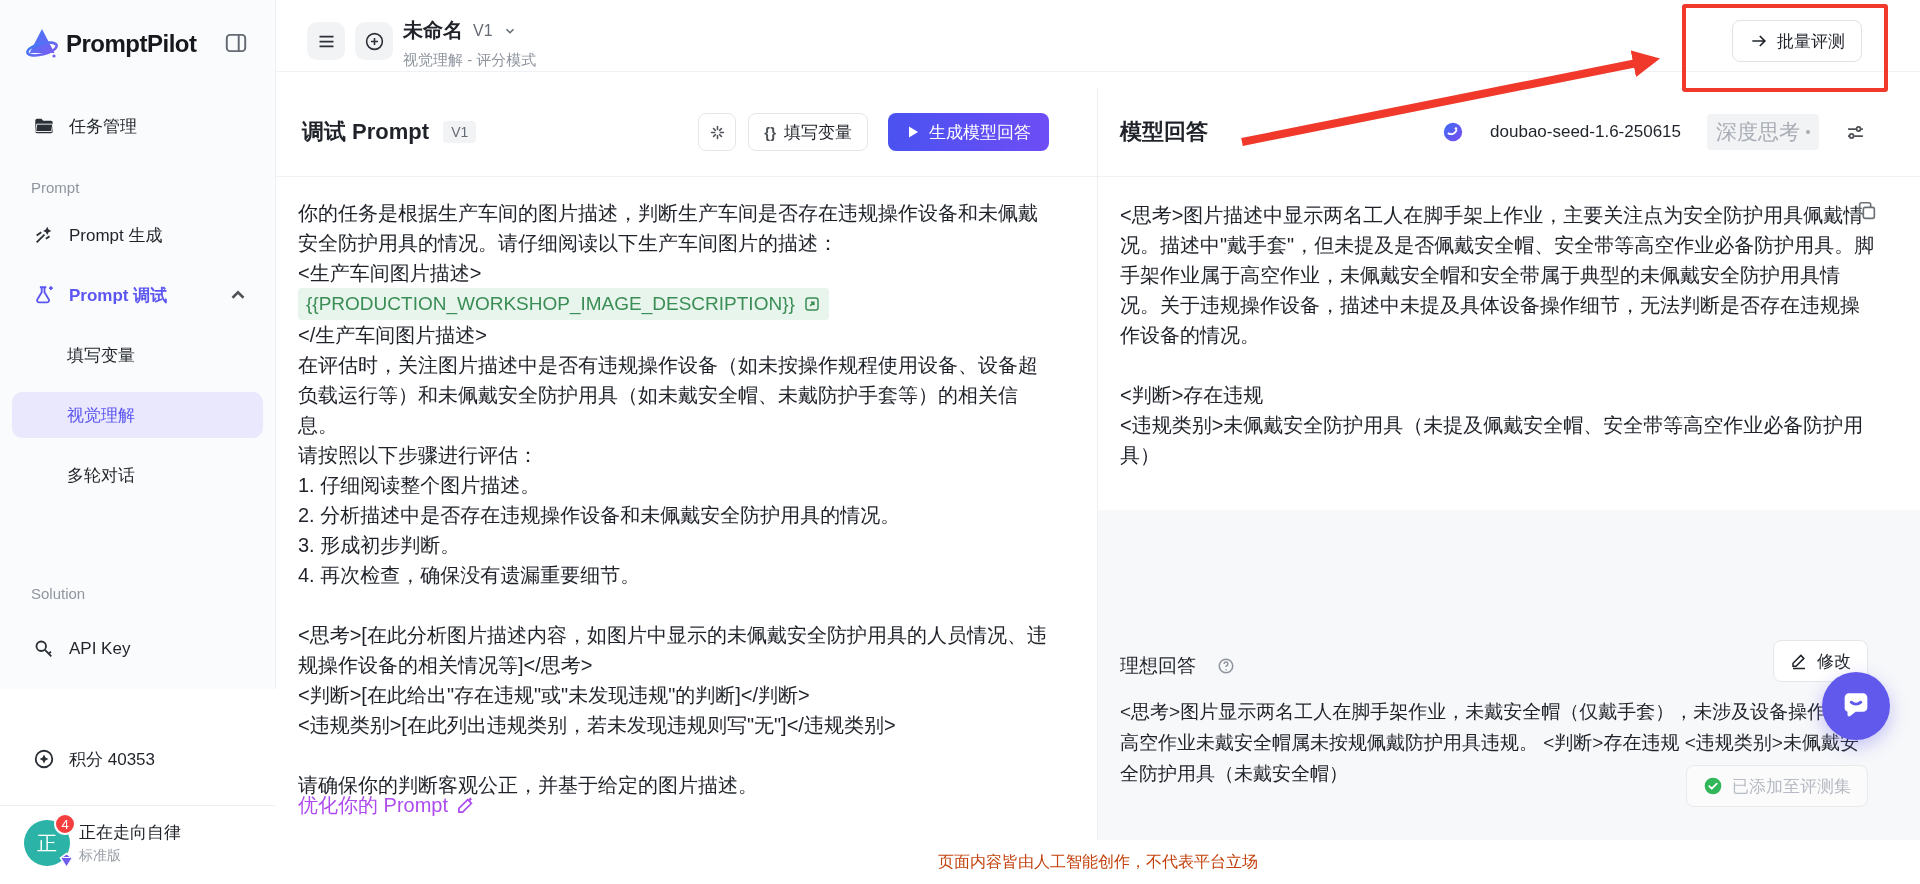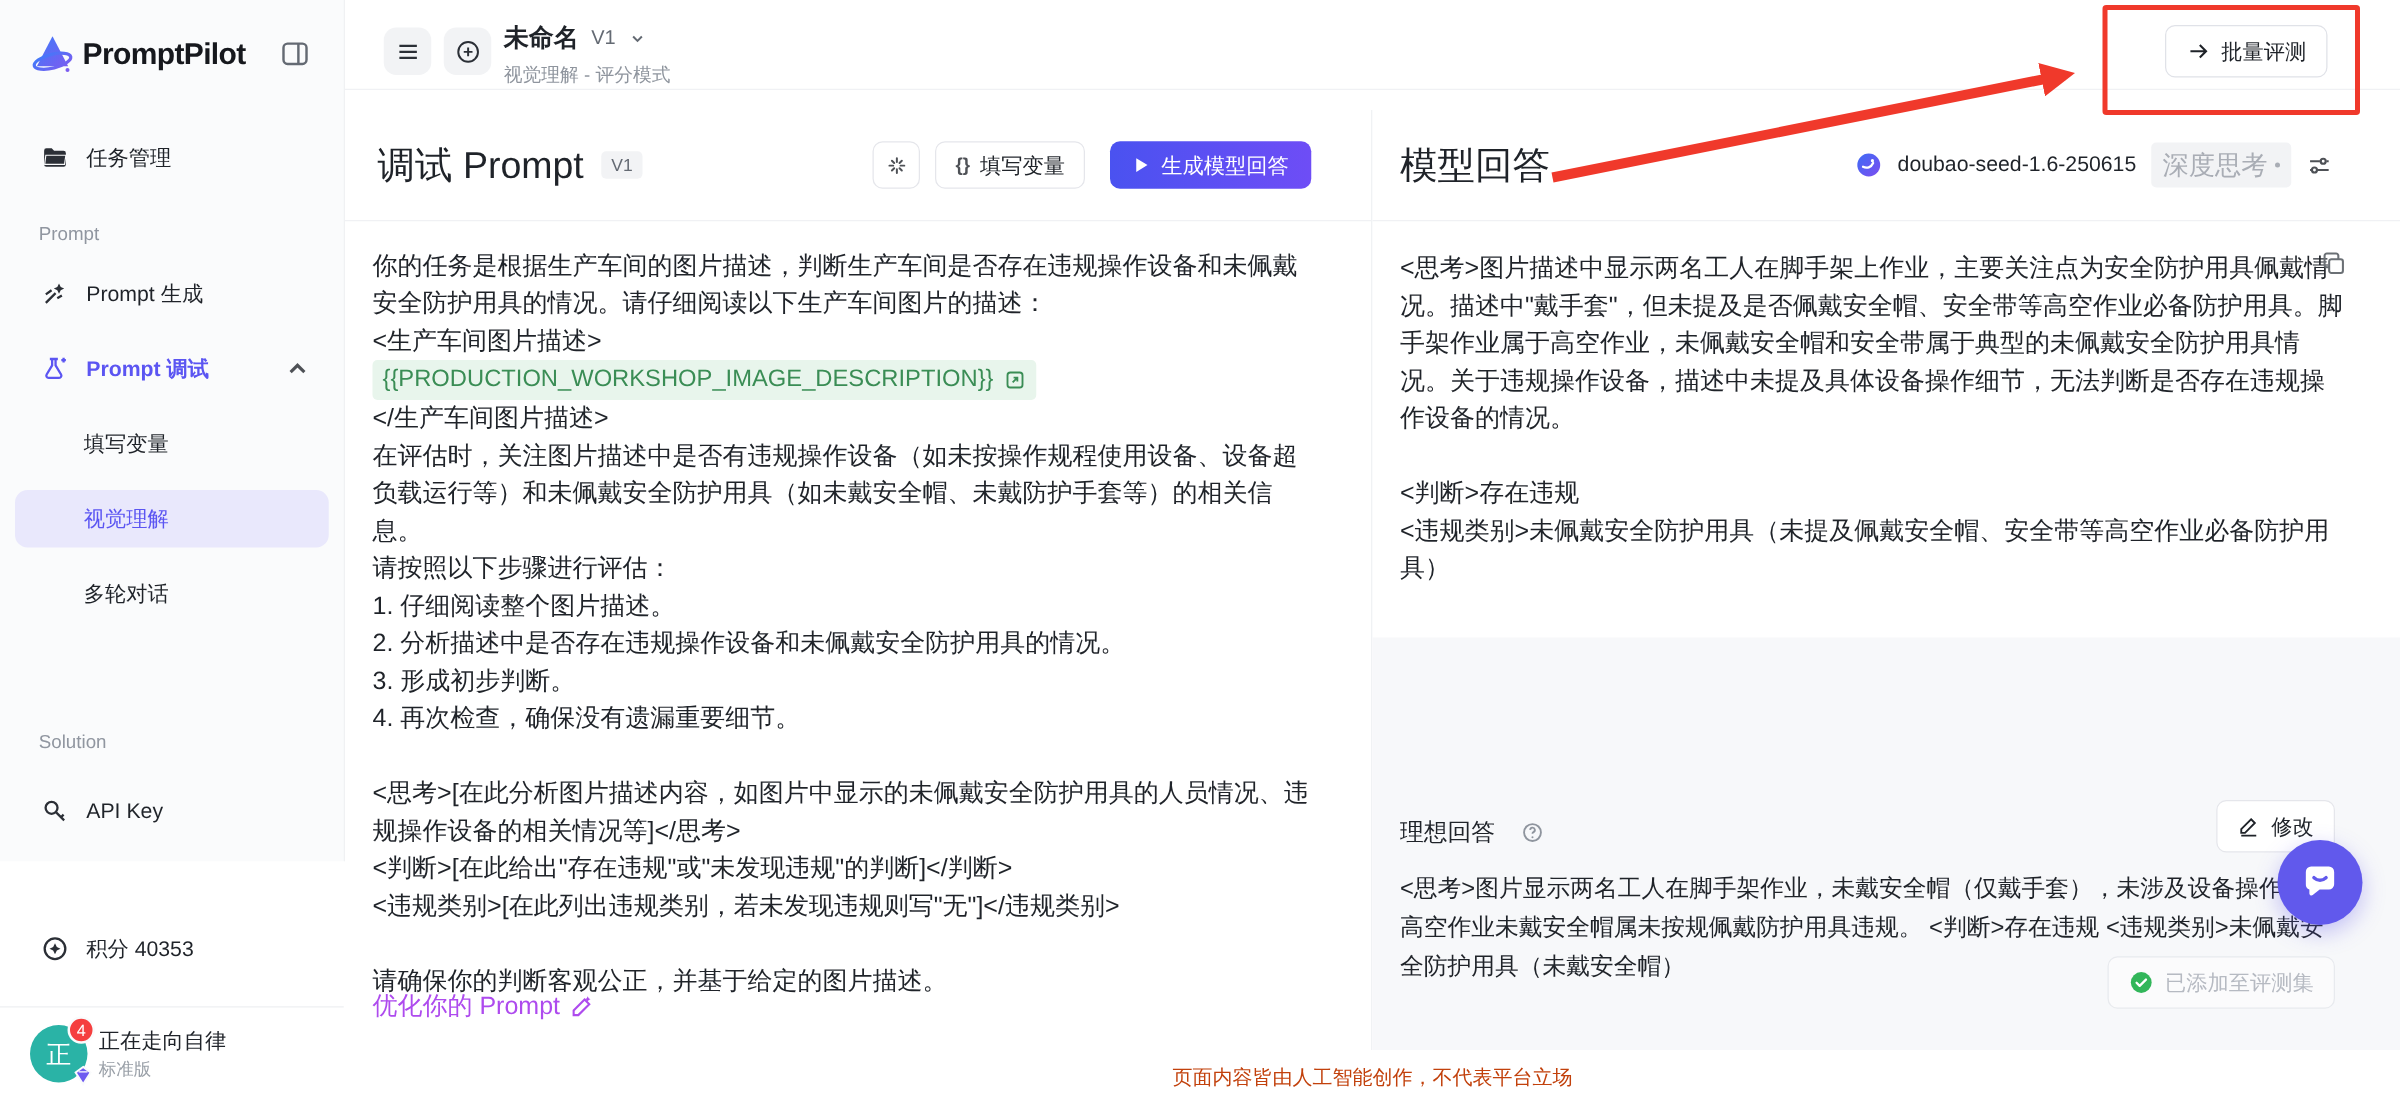--- a/index.html
+++ b/index.html
@@ -49,38 +49,38 @@
     border:1px solid #e0e2e8; border-radius:8px; display:flex; align-items:center; gap:8px;
     font-size:17px; color:#1f2329; cursor:pointer; }
   .anno-rect { position:absolute; left:1406px; top:4px; width:206px; height:88px;
     border:4px solid #f0392b; border-radius:3px; pointer-events:none; z-index:40; }
 
   .panels { position:absolute; left:0; right:0; top:88px; height:752px; display:flex; }
   .left-panel { width:822px; border-right:1px solid #eceef1; position:relative; background:#fff; }
   .right-panel { flex:1; position:relative; background:#fff; }
   .panel-head { position:absolute; left:0; right:0; top:0; height:89px; border-bottom:1px solid #f0f1f4;
     display:flex; align-items:center; }
-  .panel-title { font-size:30px; font-weight:400; }
+  .panel-title { font-size:22px; font-weight:700; }
   .v-badge { font-size:14px; color:#646a73; background:#f2f3f5; border-radius:4px; padding:3px 8px; margin-left:14px; }
   .hbtn { height:38px; border:1px solid #e5e6eb; background:#fff; border-radius:8px; display:flex;
     align-items:center; justify-content:center; gap:8px; font-size:17px; color:#1f2329; cursor:pointer; }
   .braces { font-size:15px; font-weight:700; color:#4e5156; }
   .gen-btn { height:38px; padding:0 18px; border:none; border-radius:8px; color:#fff; font-size:17px;
     display:flex; align-items:center; gap:9px; cursor:pointer;
     background:linear-gradient(90deg,#4a52f0,#6e4df6); }
   .prompt-body { position:absolute; left:0; right:0; top:89px; bottom:0; padding:21px 46px 60px 22px;
     font-size:20px; line-height:30px; overflow:hidden; }
   .var-chip { display:inline-flex; align-items:center; gap:8px; background:#e8f5ec; color:#3a8d55;
     border-radius:4px; padding:1px 8px; font-size:19px; cursor:pointer; }
   .var-chip svg { width:18px; height:18px; }
   .optimize-link { position:absolute; left:22px; bottom:20px; color:#ae4bee; font-size:20px;
     display:flex; align-items:center; gap:8px; cursor:pointer; }
   .optimize-link svg { width:20px; height:20px; }
 
-  .model-cluster { margin-left:auto; display:flex; align-items:center; gap:12px;justify-content:center; }
+  .model-cluster { margin-left:auto; display:flex; align-items:center; gap:26px;justify-content:center; }
   .model-name { font-size:17px; color:#1f2329; }
   .think-badge { background:#f2f3f5; color:#a9adb5; font-size:21px; border-radius:4px; padding:4px 9px;
     display:flex; align-items:center; gap:6px; cursor:pointer; }
   .think-badge .dot { width:4px; height:4px; border-radius:50%; background:#a9adb5; }
   .response { position:absolute; left:0; right:0; top:89px; bottom:330px; padding:23px 44px 0 22px;
     font-size:20px; line-height:30px; overflow:hidden; }
   .copy-btn { position:absolute; right:42px; top:23px; width:22px; height:22px; cursor:pointer; }
   .ideal-section { position:absolute; left:0; right:0; bottom:0; height:330px; background:#f7f8fa; }
   .ideal-label { position:absolute; left:22px; top:143px; font-size:19px; color:#1f2329;
     display:flex; align-items:center; gap:21px; }

